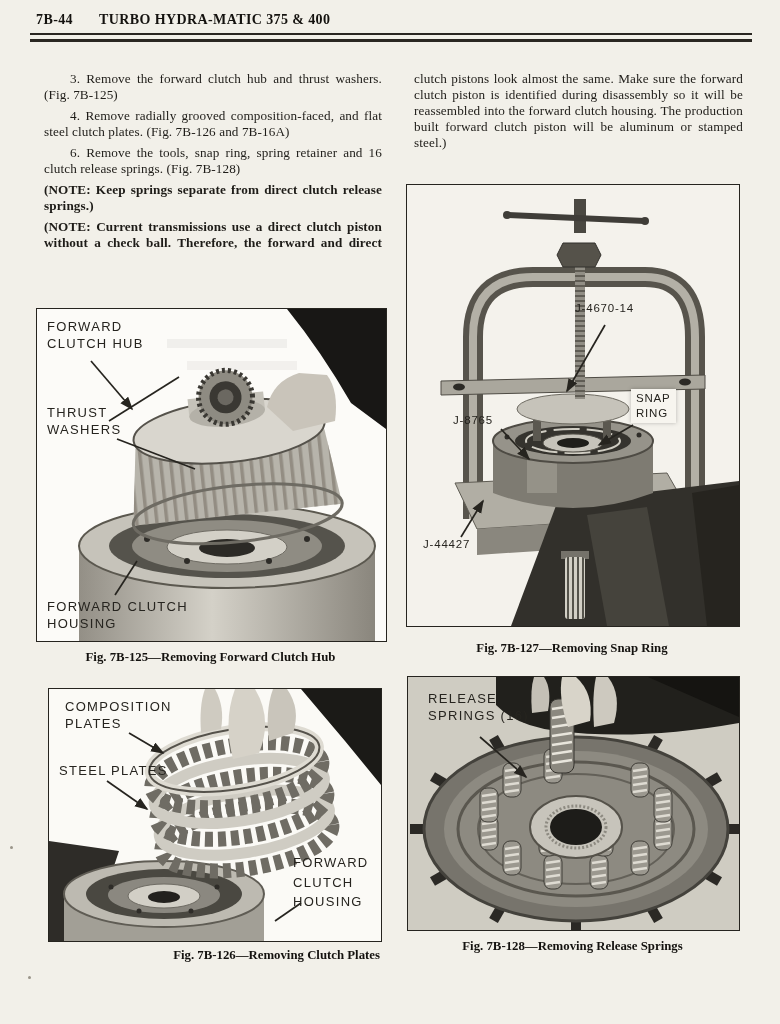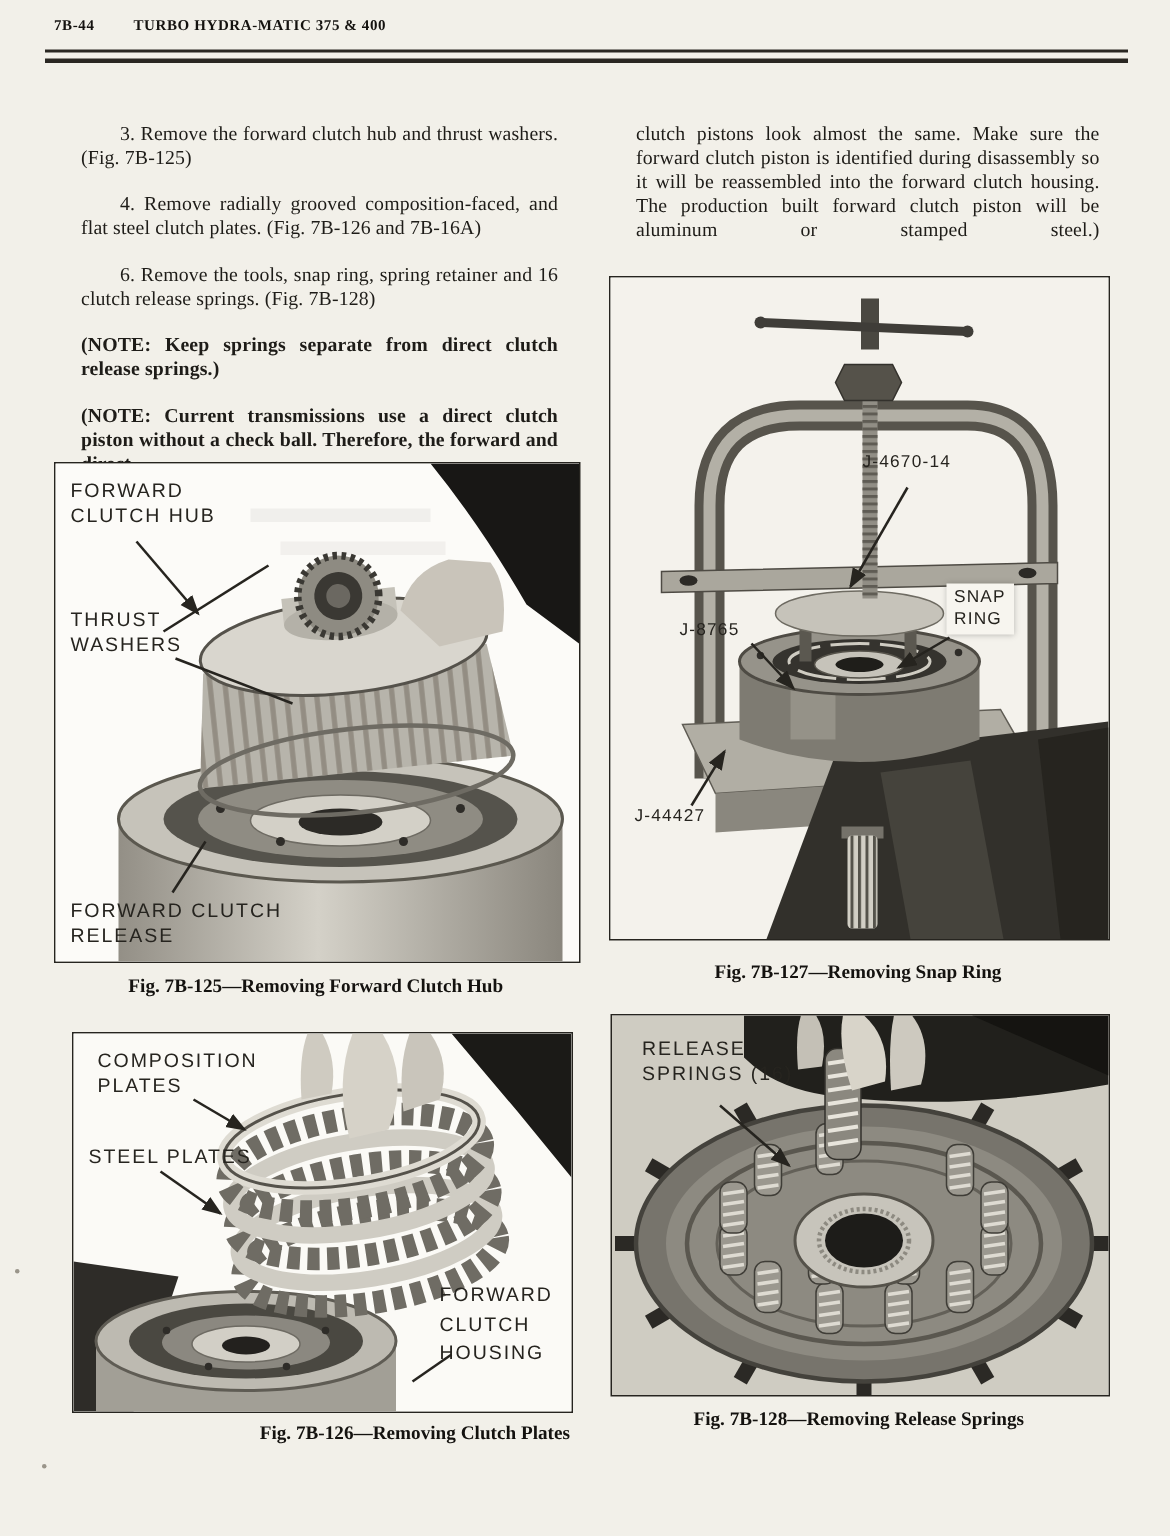--- a/index.html
+++ b/index.html
@@ -1,28 +1,28 @@
 <!DOCTYPE html>
 <html><head>
 <meta charset="utf-8">
 <style>
   html,body{margin:0;padding:0;background:#888;}
   .page{position:relative;width:780px;height:1024px;background:#f2f0e9;overflow:hidden;
         font-family:"Liberation Serif", serif;color:#1e1c18;}
   
   .hdr{position:absolute;left:36px;top:12px;display:flex;gap:26px;
-       font-weight:bold;font-size:10px;letter-spacing:.4px;color:#14120f;}
+       font-weight:bold;font-size:14px;letter-spacing:.4px;color:#14120f;}
   .rule{position:absolute;left:30px;width:722px;background:#2a2722;}
   .rule.thin{top:33px;height:1.6px;}
   .rule.thick{top:39px;height:2.6px;}
   
   .col{position:absolute;top:66px;font-size:13.2px;line-height:16px;text-align:justify;letter-spacing:.1px;}
   .col.left{left:39px;width:348px;}
   .col.right{left:409px;width:339px;}
-  .col p{margin:15px;}
+  .col p{margin:5px;}
   .step{text-indent:26px;}
   .note{margin-top:10px;font-weight:bold;}
   .mt{margin-top:10px;}
   .fj{text-align-last:justify;}
   
   .fig{position:absolute;border:1.6px solid #26241f;background:#fbfaf6;}
   .fig svg{position:absolute;left:0;top:0;width:100%;height:100%;display:block;}
   .fig-label{position:absolute;font-family:"Liberation Sans", sans-serif;font-size:13px;
              line-height:1.28;letter-spacing:1.3px;color:#26241f;white-space:pre-line;}
   .fig-label.tool{font-size:11.5px;letter-spacing:.8px;}
@@ -114,21 +114,21 @@
         <line x1="72" y1="112" x2="142" y2="68"></line>
         <line x1="80" y1="130" x2="158" y2="160"></line>
         <line x1="78" y1="286" x2="100" y2="252"></line>
       </g>
     </svg>
     <div class="fig-label" style="left:10px;top:10px;">FORWARD
 CLUTCH HUB</div>
     <div class="fig-label" style="left:10px;top:96px;">THRUST
 WASHERS</div>
     <div class="fig-label" style="left:10px;top:290px;">FORWARD CLUTCH
-RELEASE</div>
+HOUSING</div>
   </div>
   <div class="caption" id="cap125">Fig. 7B-125—Removing Forward Clutch Hub</div>
 
   <div class="fig" id="fig127">
     <svg viewBox="0 0 332 441">
       <defs>
         <marker id="ah127" markerWidth="9" markerHeight="8" refX="7" refY="3" orient="auto">
             <path d="M0,0 L8,3 L0,6 Z" fill="#26241f"></path>
           </marker>
         <pattern id="thr127" width="11" height="5" patternUnits="userSpaceOnUse">

